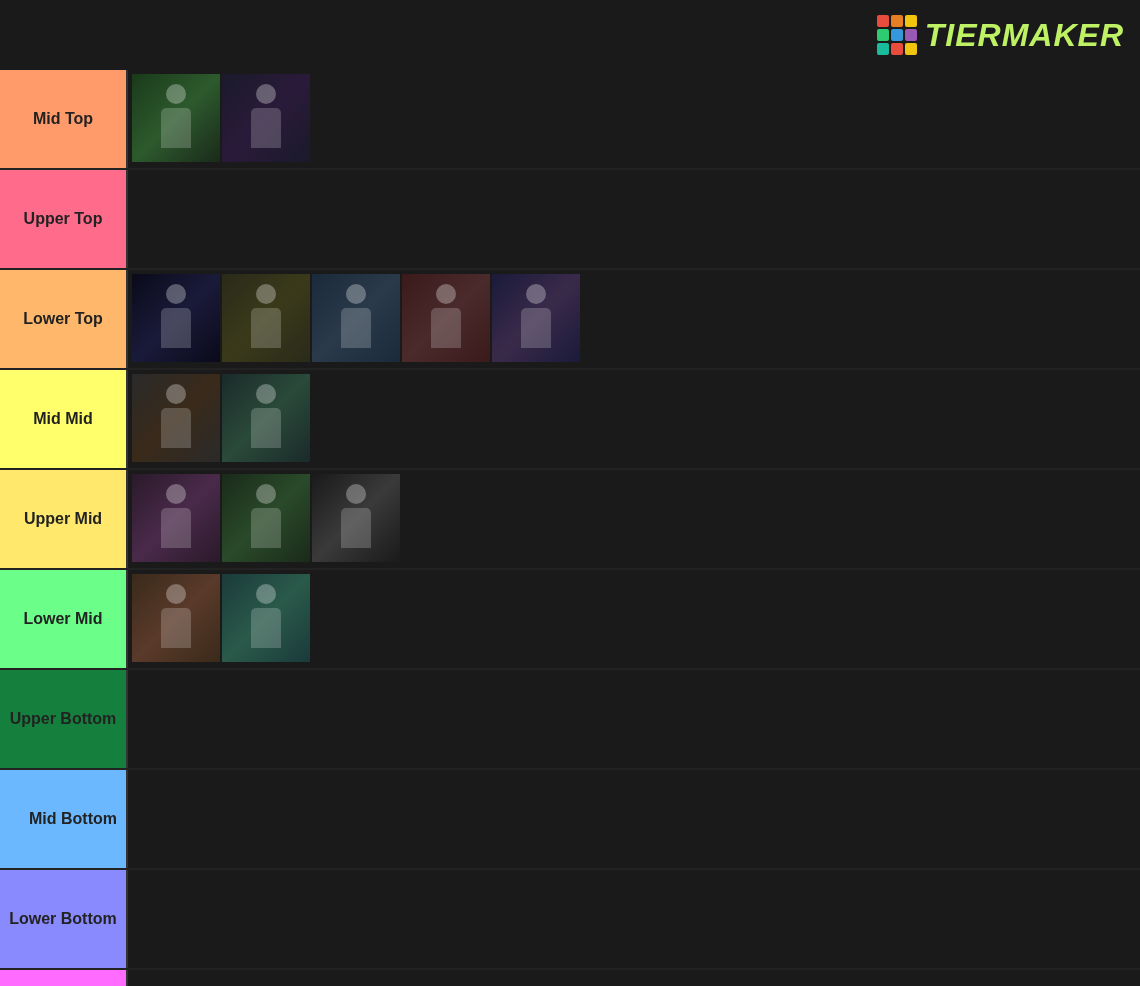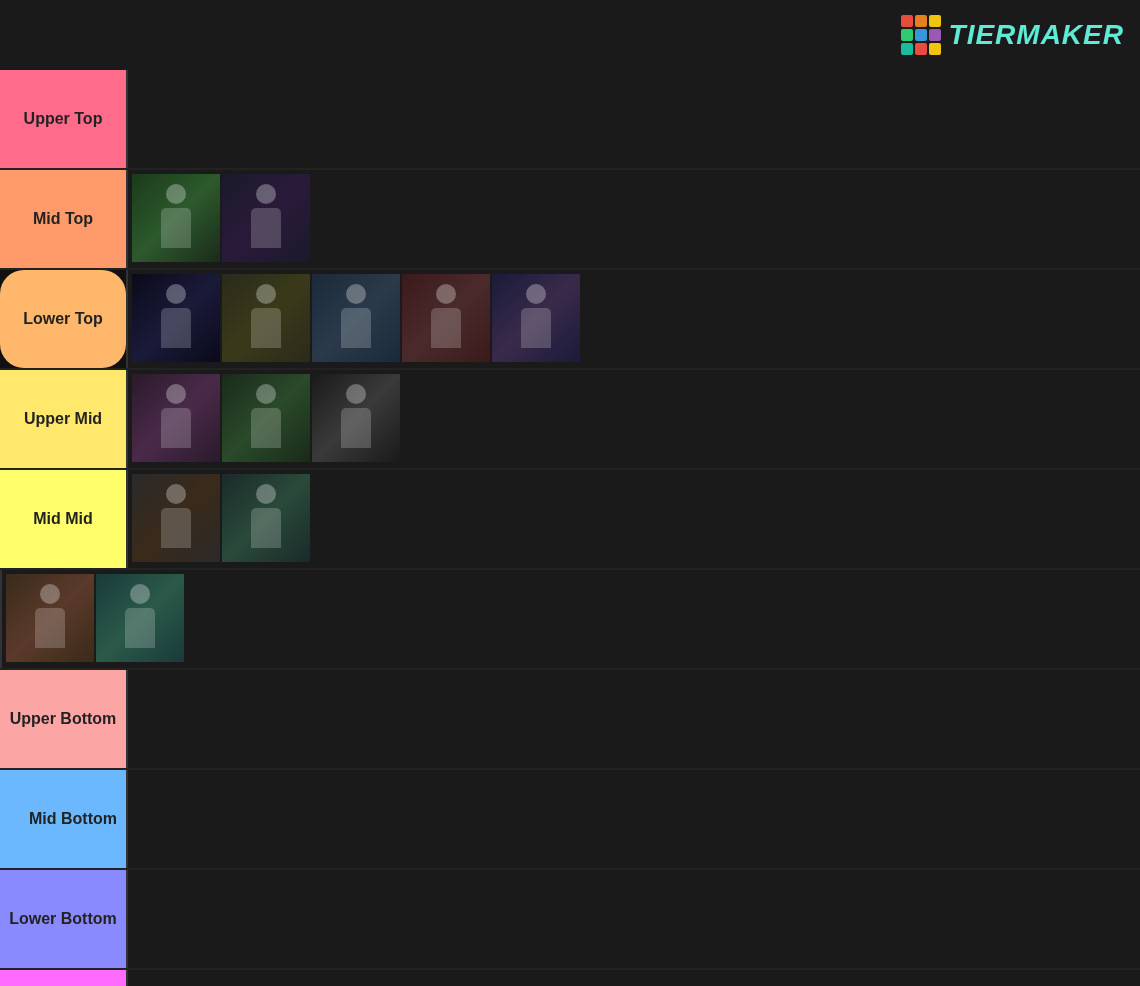--- a/index.html
+++ b/index.html
@@ -32,23 +32,23 @@
       gap: 2px;
     }
 
     .logo-cell {
       width: 12px;
       height: 12px;
       border-radius: 2px;
     }
 
     .logo-text {
-      font-size: 28px;
+      font-size: 32px;
       font-weight: bold;
-      color: #5eead4;
+      color: #bef264;
       letter-spacing: 1px;
       text-transform: uppercase;
       font-style: italic;
     }
 
     .tier-row {
       display: flex;
       border-bottom: 2px solid #222;
       min-height: 100px;
     }
@@ -146,63 +146,64 @@
         <div class="logo-cell" style="background: rgb(26, 188, 156);"></div>
         <div class="logo-cell" style="background: rgb(231, 76, 60);"></div>
         <div class="logo-cell" style="background: rgb(241, 196, 15);"></div>
       </div>
     <span class="logo-text">TiERMAKER</span>
   </div>
 </div>
 
 <div id="tier-container">
     <div class="tier-row">
-      <div class="tier-label" style="background: rgb(255, 107, 138);">Upper Top</div>
-      <div class="tier-content"></div>
-    </div>
-    <div class="tier-row">
       <div class="tier-label" style="background: rgb(255, 155, 107);">Mid Top</div>
       <div class="tier-content">
         <div class="img-placeholder person-1" title="Man in dark outfit"></div>
         <div class="img-placeholder person-2" title="Woman with red lips"></div>
       </div>
     </div>
     <div class="tier-row">
-      <div class="tier-label" style="background: rgb(255, 184, 107); border-radius: 24px;">Lower Top</div>
+      <div class="tier-label" style="background: rgb(255, 107, 138);">Upper Top</div>
+      <div class="tier-content"></div>
+    </div>
+    <div class="tier-row">
+      <div class="tier-label" style="background: rgb(255, 184, 107);">Lower Top</div>
       <div class="tier-content">
         <div class="img-placeholder person-3" title="Woman performing"></div>
         <div class="img-placeholder person-4" title="Man with watch"></div>
         <div class="img-placeholder person-5" title="Woman in dark outfit"></div>
         <div class="img-placeholder person-6" title="Man in suit"></div>
         <div class="img-placeholder person-7" title="Man thinking"></div>
       </div>
     </div>
     <div class="tier-row">
+      <div class="tier-label" style="background: rgb(255, 255, 107);">Mid Mid</div>
+      <div class="tier-content">
+        <div class="img-placeholder person-11" title="Woman dancing"></div>
+        <div class="img-placeholder person-12" title="Man in blue shirt"></div>
+      </div>
+    </div>
+    <div class="tier-row">
       <div class="tier-label" style="background: rgb(255, 232, 107);">Upper Mid</div>
       <div class="tier-content">
         <div class="img-placeholder person-8" title="Man casual"></div>
         <div class="img-placeholder person-9" title="Man dark hair"></div>
         <div class="img-placeholder person-10" title="Man in grey shirt"></div>
       </div>
     </div>
     <div class="tier-row">
-      <div class="tier-label" style="background: rgb(255, 255, 107);">Mid Mid</div>
-      <div class="tier-content">
-        <div class="img-placeholder person-11" title="Woman dancing"></div>
-        <div class="img-placeholder person-12" title="Man in blue shirt"></div>
-      </div>
-    </div>
-    <div class="tier-row">
+      <div class="tier-label" style="background: rgb(107, 255, 138);">Lower Mid</div>
       <div class="tier-content">
         <div class="img-placeholder person-13" title="Woman in uniform"></div>
         <div class="img-placeholder person-14" title="Man in sports jersey"></div>
       </div>
     </div>
     <div class="tier-row">
-      <div class="tier-label" style="background: #fca5a5;">Upper Bottom</div>
+      <div class="tier-label" style="background: #15803d;">Upper Bottom</div>
       <div class="tier-content"></div>
     </div>
     <div class="tier-row">
       <div class="tier-label" style="background: rgb(107, 184, 255); padding-left: 28px;">Mid Bottom</div>
       <div class="tier-content"></div>
     </div>
     <div class="tier-row">
       <div class="tier-label" style="background: rgb(138, 138, 255); text-align: right;">Lower Bottom</div>
       <div class="tier-content"></div>
     </div>

